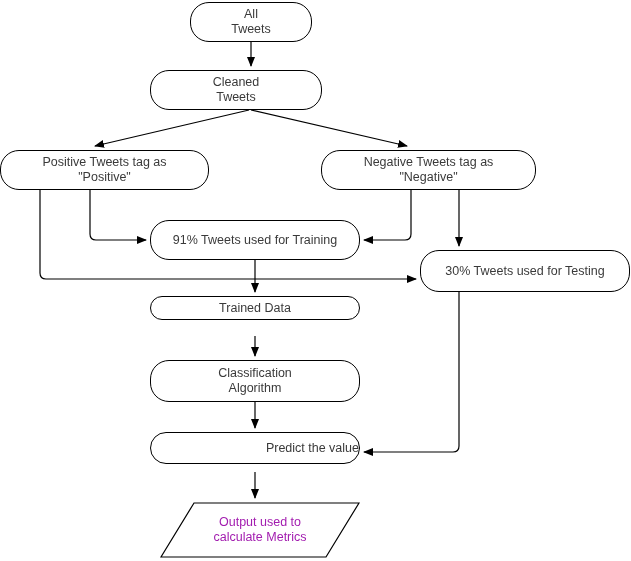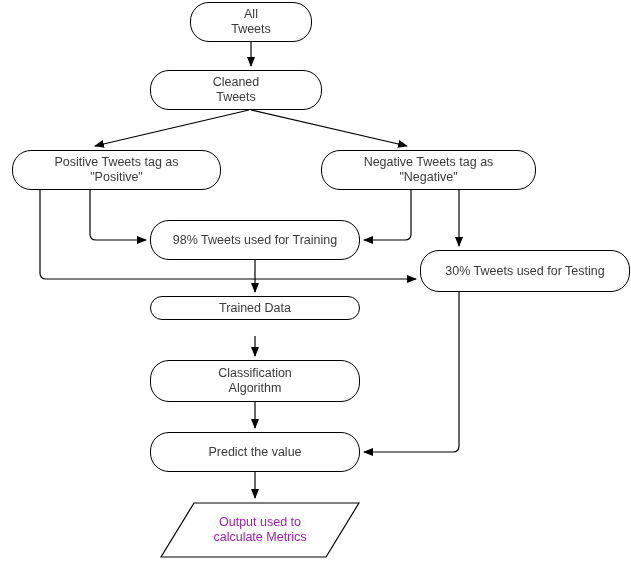--- a/index.html
+++ b/index.html
@@ -110,48 +110,48 @@
   <div class="node" style="left:190px; top:2px; width:122px; height:40px;">
     <span class="node-text">All
 Tweets</span>
   </div>
 
   <div class="node" style="left:150px; top:70px; width:172px; height:40px;">
     <span class="node-text">Cleaned
 Tweets</span>
   </div>
 
-  <div class="node" style="left:12px; top:150px; width:209px; height:40px;">
+  <div class="node" style="left:0px; top:150px; width:209px; height:40px;">
     <span class="node-text">Positive Tweets tag as
 "Positive"</span>
   </div>
 
   <div class="node" style="left:321px; top:150px; width:215px; height:40px;">
     <span class="node-text">Negative Tweets tag as
 "Negative"</span>
   </div>
 
   <div class="node" style="left:150px; top:220px; width:210px; height:40px;">
-    <span class="node-text">98% Tweets used for Training</span>
+    <span class="node-text">91% Tweets used for Training</span>
   </div>
 
   <div class="node" style="left:420px; top:250px; width:210px; height:42px;">
     <span class="node-text">30% Tweets used for Testing</span>
   </div>
 
   <div class="node" style="left:150px; top:296px; width:210px; height:24px;">
     <span class="node-text">Trained Data</span>
   </div>
 
   <div class="node" style="left:150px; top:360px; width:210px; height:42px;">
     <span class="node-text">Classification
 Algorithm</span>
   </div>
 
-  <div class="node" style="left:150px; top:432px; width:210px; height:40px;">
+  <div class="node" style="left:150px; top:432px; width:210px; height:32px;justify-content:flex-end;">
     <span class="node-text">Predict the value</span>
   </div>
 
   <div class="parallelogram-wrap" style="left:160px; top:502px; width:200px; height:56px;">
     <svg width="200" height="56" viewBox="0 0 200 56" xmlns="http://www.w3.org/2000/svg">
       <polygon points="34,1 199,1 166,55 1,55" fill="#ffffff" stroke="#000000" stroke-width="1.2"></polygon>
     </svg>
     <div class="parallelogram-label">Output used to
 calculate Metrics</div>
   </div>

